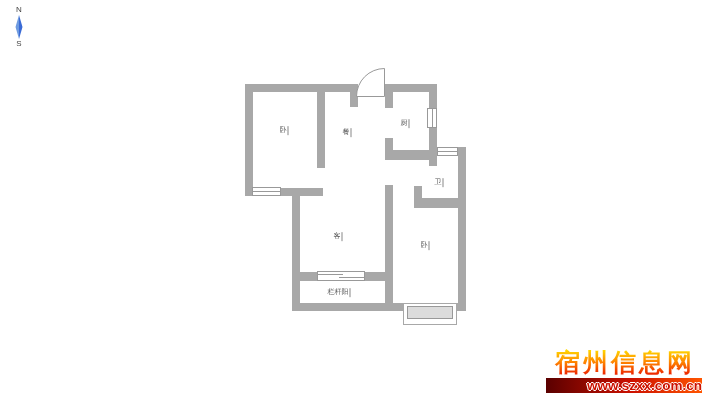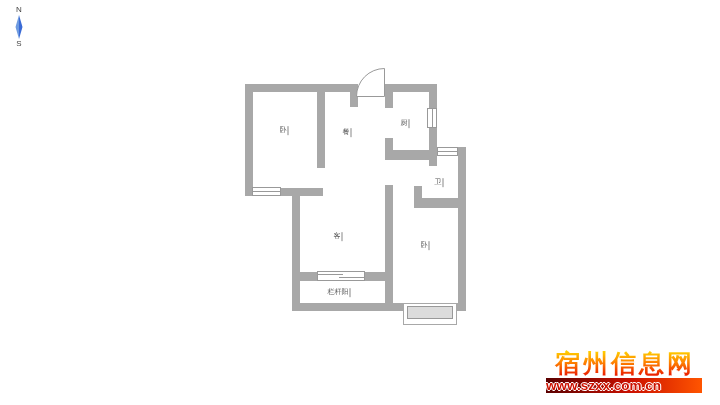--- a/index.html
+++ b/index.html
@@ -25,34 +25,34 @@
   .rlabel{position:absolute;transform:translate(-50%,-50%);font-size:7px;color:var(--label);
           white-space:nowrap;letter-spacing:0;line-height:9px;}
   .rlabel::after{content:'';display:inline-block;width:1px;height:9px;background:#888;
           margin-left:1px;vertical-align:middle;}
   .bay-outer{position:absolute;background:#fff;border:1px solid var(--wall);box-sizing:border-box;}
   .bay-inner{position:absolute;background:#dcdcdc;border:1px solid #999;box-sizing:border-box;}
   .door-arc{position:absolute;}
   
   .watermark{position:absolute;left:546px;top:349px;width:158px;}
   .wm-name{
-    font-family:Liberation Sans, sans-serif;
+    font-family:Liberation Serif, serif;
     font-weight:bold;font-size:25px;line-height:28px;letter-spacing:3px;
     white-space:nowrap;text-align:center;
     color:#e83000;
     background:linear-gradient(180deg,var(--wm-top,#ffe000) 0%,#ff8800 45%,var(--wm-bottom,#e81000) 100%);
     -webkit-background-clip:text;background-clip:text;
   }
   @supports ((-webkit-background-clip:text) or (background-clip:text)){
     .wm-name{color:transparent;}
   }
   .wm-bar{
     margin-top:1px;height:15px;width:156px;
     background:linear-gradient(90deg,var(--wm-bar-l,#5a0000) 0%,#cc1100 55%,var(--wm-bar-r,#ff5500) 100%);
-    display:flex;align-items:center;justify-content:flex-start;
+    display:flex;align-items:center;justify-content:flex-end;
   }
   .wm-url{
     font-size:13.5px;font-weight:bold;line-height:15px;white-space:nowrap;
     color:var(--wm-url,#cc1100);
     text-shadow:-1px 0 #fff,1px 0 #fff,0 -1px #fff,0 1px #fff;
   }
 </style>
 </head>
 <body style="--wall: #a8a8a8; --label: #555555; --wm-top: #ffe000; --wm-bottom: #e81000; --wm-bar-l: #5a0000; --wm-bar-r: #ff5500; --wm-url: #cc1100;">
 

